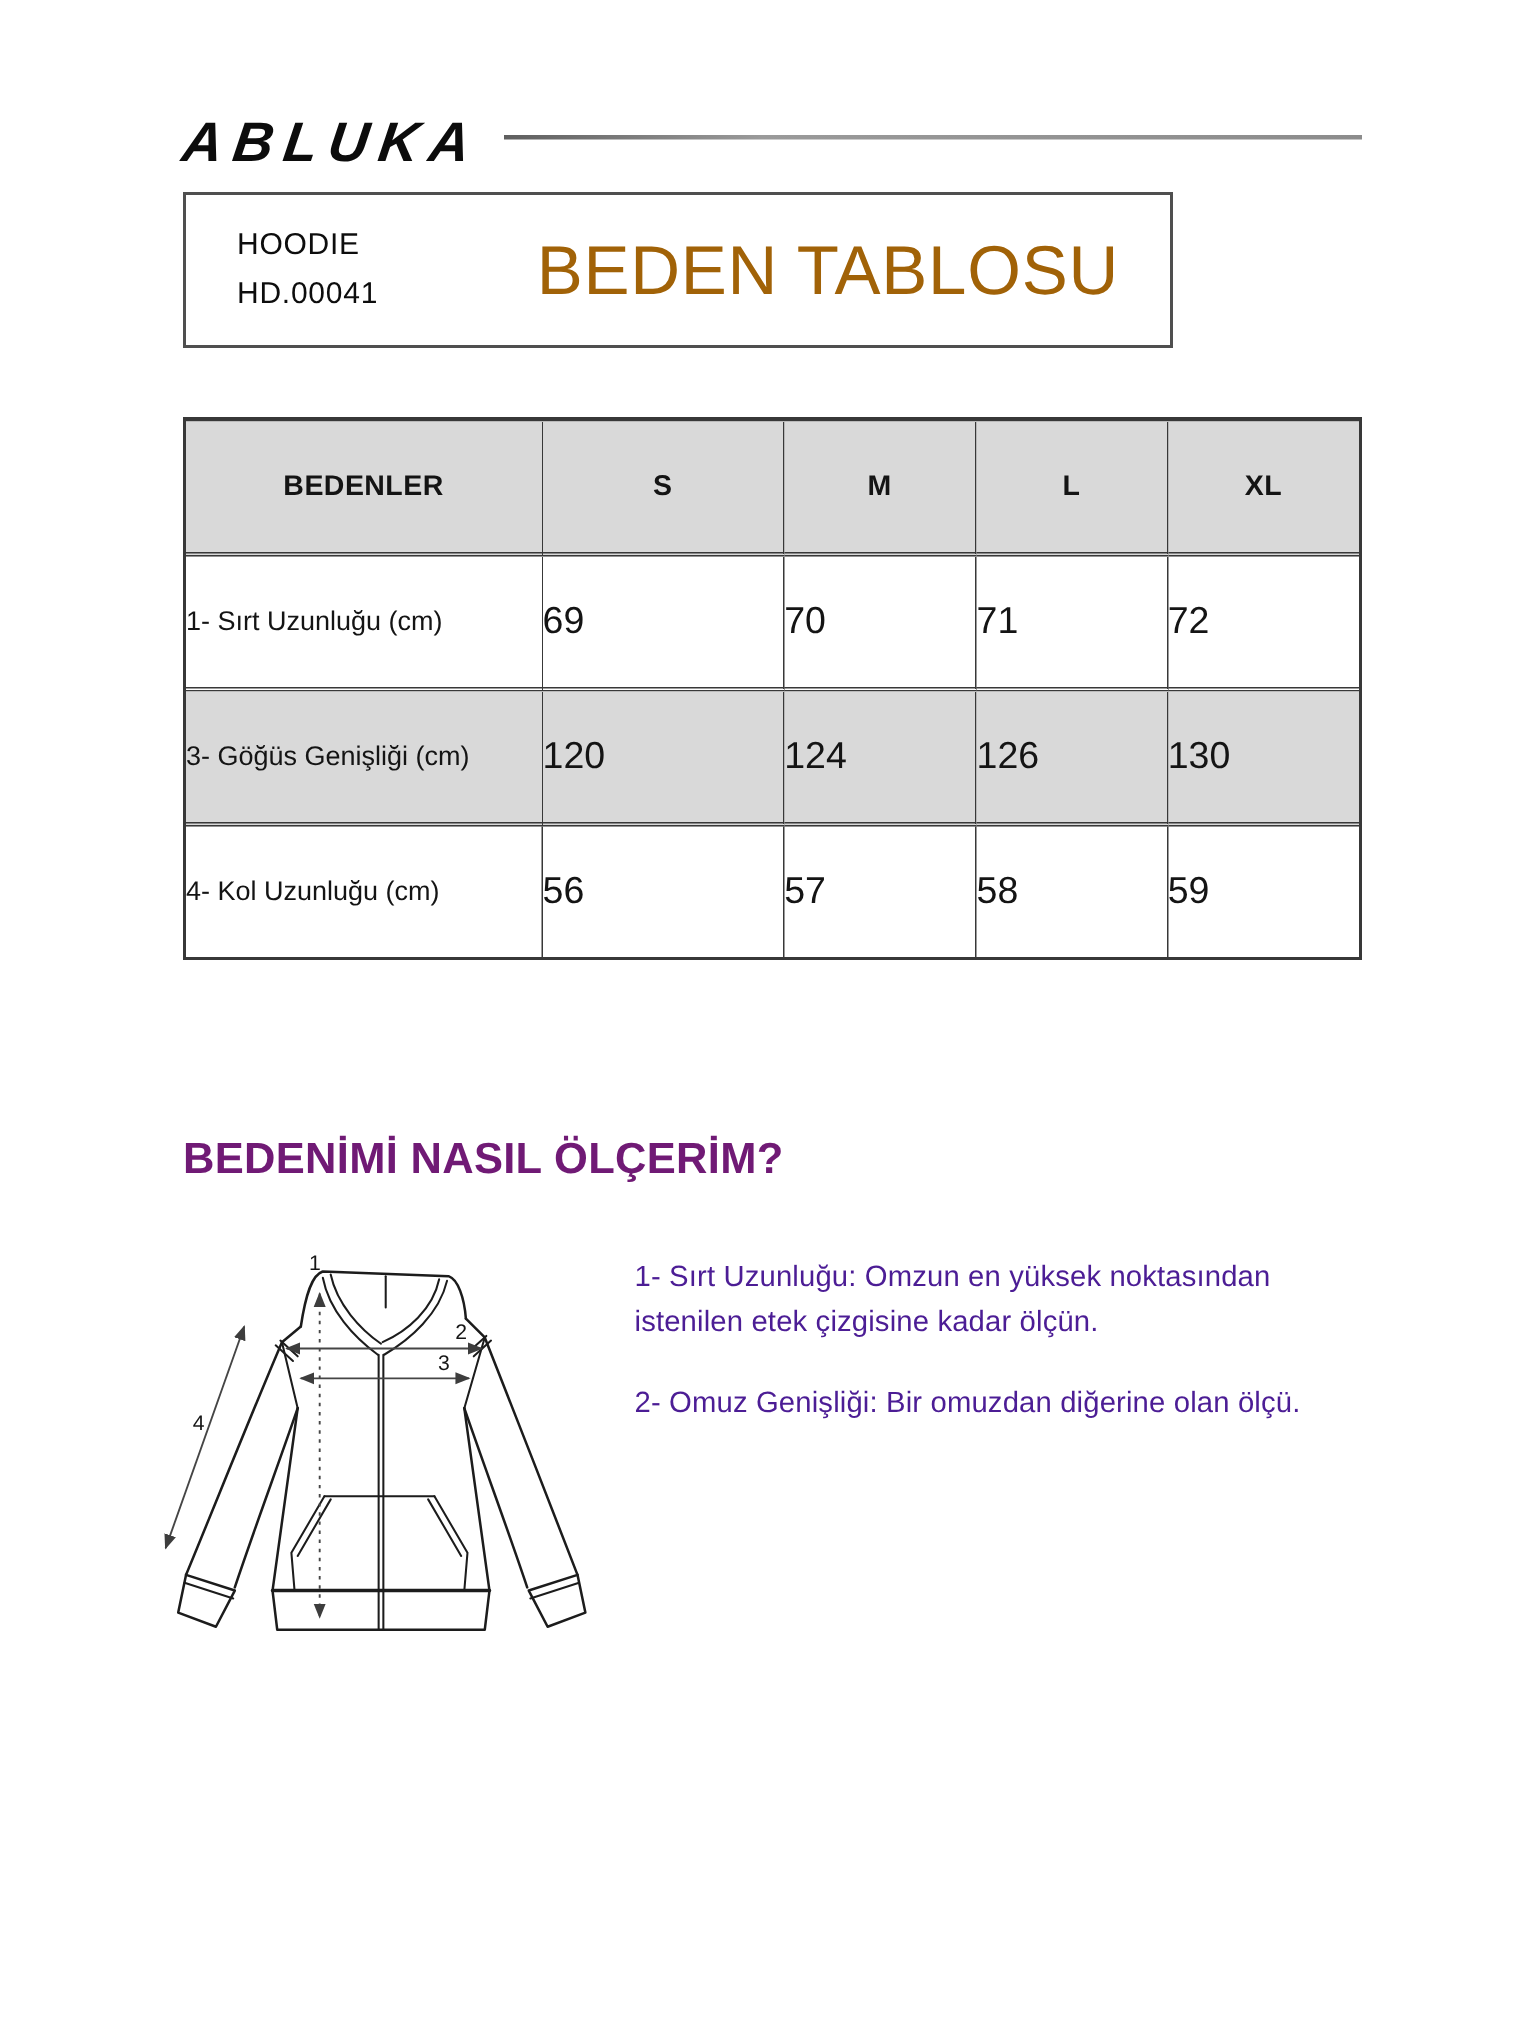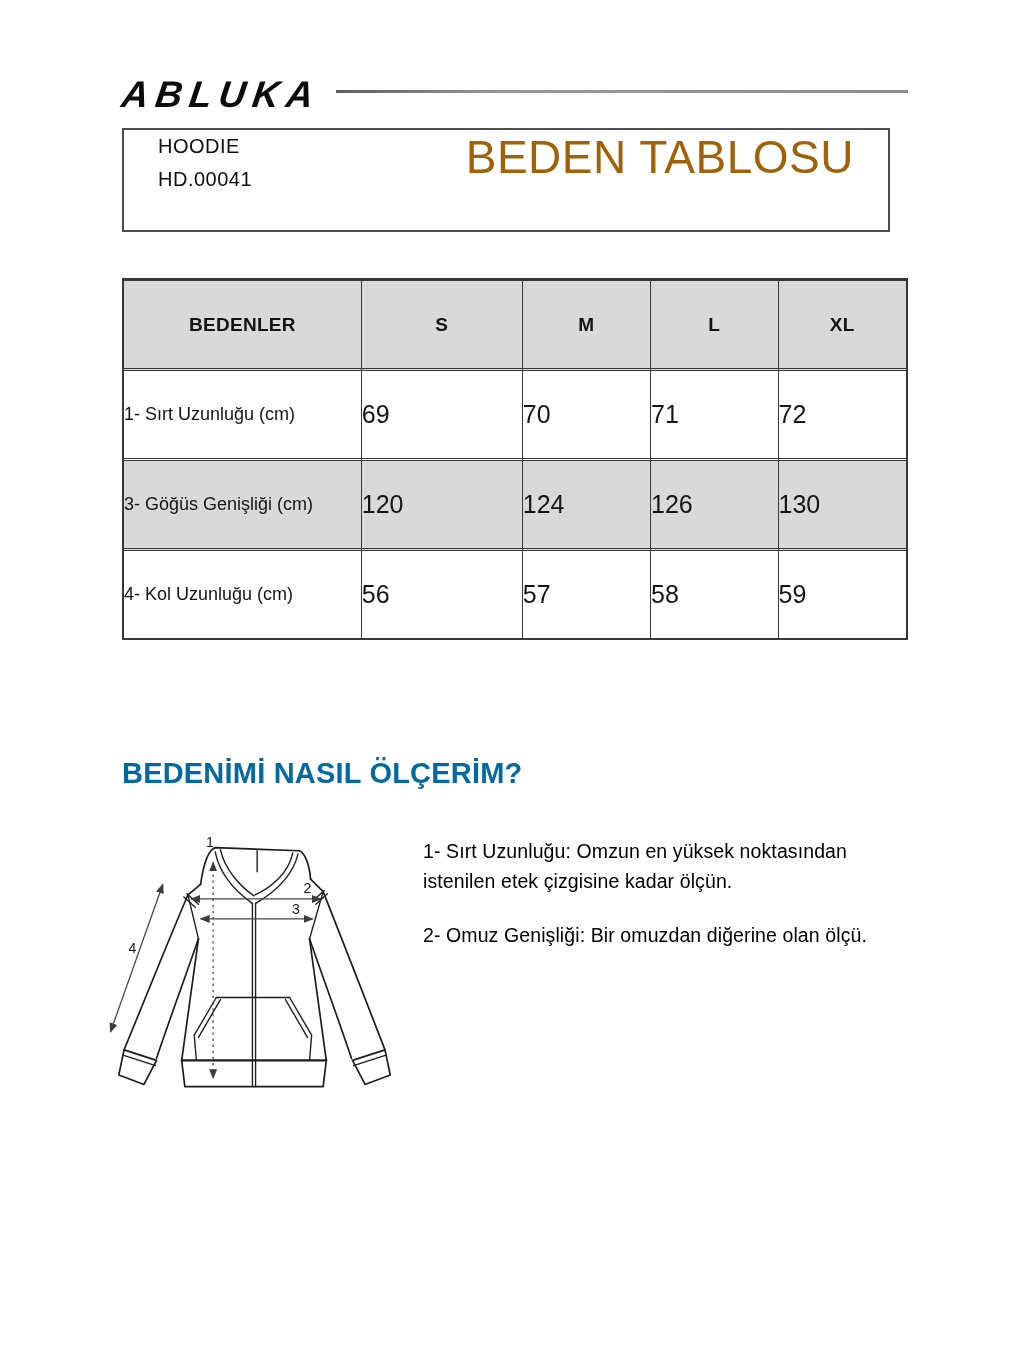--- a/index.html
+++ b/index.html
@@ -7,45 +7,45 @@
   .page{position:relative;width:1020px;height:1360px;background:#ffffff;overflow:hidden;}
 
   
   .brand-row{position:absolute;top:76px;left:122px;width:786px;display:flex;align-items:center;}
   .logo{font-size:37px;font-weight:700;font-style:italic;letter-spacing:7px;line-height:1;
         transform:skewX(-8deg);color:#0c0c0c;white-space:nowrap;}
   .brand-rule{flex:1;height:3px;margin-left:16px;margin-top:-6px;
         background:linear-gradient(90deg,#5f5f5f,#9a9a9a 30%,#8c8c8c);}
 
   
-  .title-box{position:absolute;top:128px;left:122px;width:768px;height:104px;box-sizing:border-box;
-        border:2px solid #4f4f4f;background:#ffffff;display:flex;align-items:flex-start;
+  .title-box{position:absolute;top:128px;left:122px;width:660px;height:104px;box-sizing:border-box;
+        border:2px solid #4f4f4f;background:#ffffff;display:flex;align-items:center;
         justify-content:space-between;padding:0 34px;}
   .product-info{font-size:20px;line-height:33px;letter-spacing:.5px;color:#0d0d0d;}
   .page-title{margin:0;font-size:46px;font-weight:400;letter-spacing:.5px;color:#a16207;white-space:nowrap;}
 
   
   .size-table{position:absolute;top:278px;left:122px;width:786px;table-layout:fixed;
         border-collapse:separate;border-spacing:0;border:2px solid #383838;border-top-width:3px;
         background:#ffffff;}
   .size-table th,.size-table td{height:87px;padding:0;vertical-align:middle;
         border-right:1.5px solid #383838;border-bottom:3px double #383838;}
   .size-table th:last-child,.size-table td:last-child{border-right:none;}
   .size-table tbody tr:last-child td{border-bottom:none;}
   .size-table thead th{background:#d9d9d9;font-size:19px;font-weight:700;letter-spacing:.3px;}
   .size-table tbody tr:nth-child(even) td{background:#d9d9d9;}
   .cell-label{font-size:18px;}
   .cell-value{font-size:25px;}
 
   
   .measure-heading{position:absolute;top:757px;left:122px;margin:0;font-size:29px;font-weight:700;
-        letter-spacing:.2px;color:#0369a1;white-space:nowrap;}
+        letter-spacing:.2px;color:#701a75;white-space:nowrap;}
   .hoodie-figure{position:absolute;top:834px;left:104px;width:300px;height:262px;}
   .instructions{position:absolute;top:836px;left:423px;width:535px;}
-  .instructions p{margin:0 0 24px 0;font-size:19.5px;line-height:30px;color:#000000;
+  .instructions p{margin:0 0 24px 0;font-size:19.5px;line-height:30px;color:#4c1d95;
         white-space:pre-line;letter-spacing:.1px;}
 
   .garment{stroke:#1c1c1c;fill:none;stroke-width:1.6;stroke-linecap:round;stroke-linejoin:round;}
   .garment-detail{stroke:#1c1c1c;fill:none;stroke-width:1.3;stroke-linecap:round;stroke-linejoin:round;}
   .hem-line{stroke:#1c1c1c;fill:none;stroke-width:2.2;stroke-linecap:round;}
   .measure-arrow{stroke:#454545;fill:none;stroke-width:1.2;}
   .diagram-num{font-family:"Liberation Sans",sans-serif;font-size:13.5px;fill:#161616;}
 </style>
 </head>
 <body>

